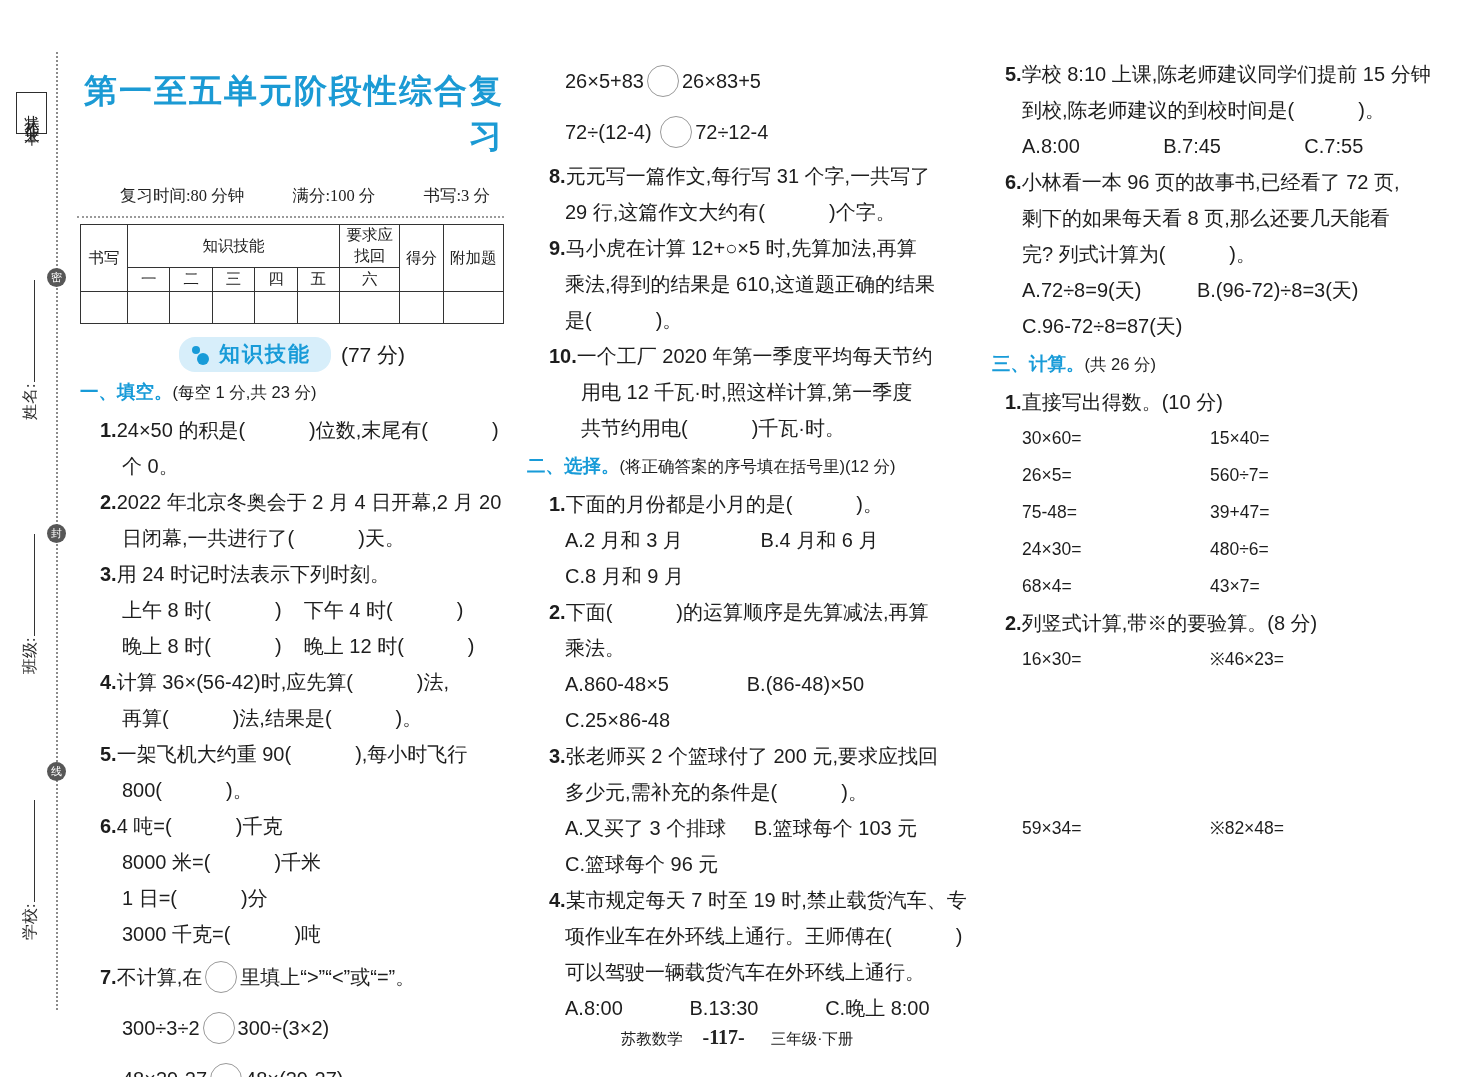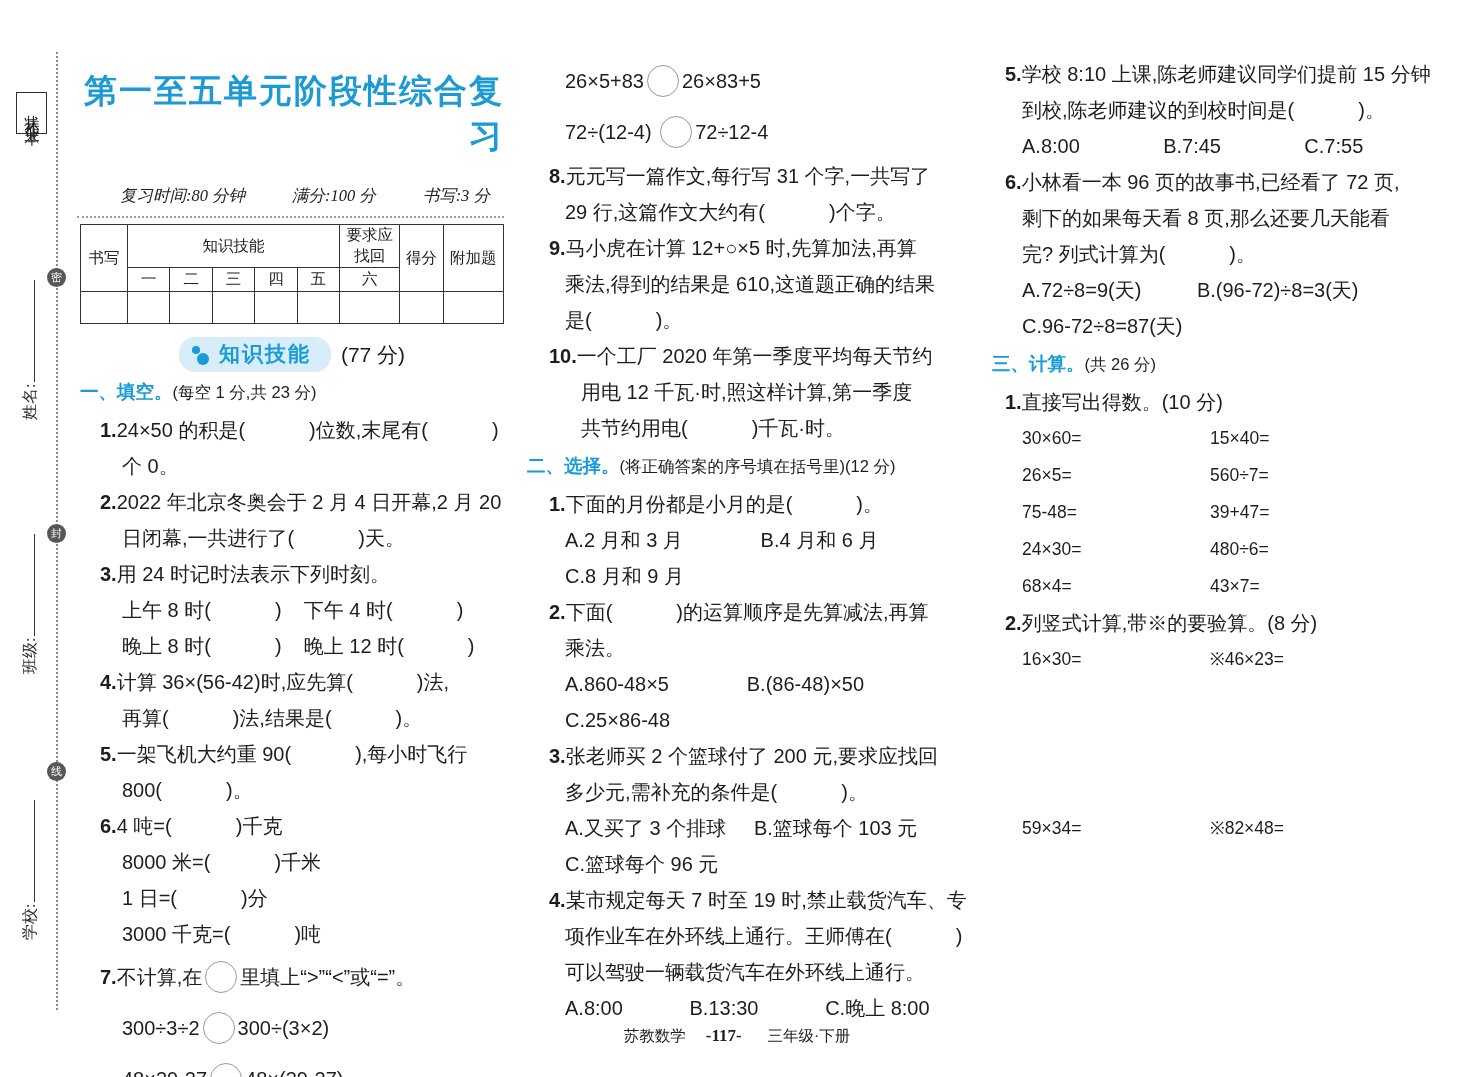--- a/index.html
+++ b/index.html
@@ -18,21 +18,21 @@
   .f0{top:420px}.f1{top:674px}.f2{top:940px}
   .blankline{display:inline-block;width:102px;border-bottom:1.5px solid #333;height:13px;margin-left:2px;}
   
   .col{position:absolute;top:56px;}
   .c-left{left:80px;width:424px;}
   .c-mid{left:527px;width:454px;}
   .c-right{left:992px;width:464px;}
   
   .title{margin-top:13px;text-align:right;font-size:33px;font-weight:bold;color:#1b9ad4;
          letter-spacing:2px;font-family:"Liberation Serif",serif;}
-  .meta{display:flex;justify-content:space-between;margin:26px 14px 0 40px;font-style:italic;
+  .meta{display:flex;justify-content:space-between;margin:26px 14px 0 40px;
         font-family:"Liberation Serif",serif;font-size:16.5px;color:#222;}
   .dothr{border:0;border-top:2px dotted #9a9a9a;margin:9px 0 0 -3px;}
   table.score{border-collapse:collapse;width:100%;margin-top:6px;font-size:15.5px;text-align:center;color:#222;}
   table.score td{border:1.5px solid #333;padding:0;height:23px;}
   table.score tr.empty td{height:31px;}
   .badgerow{margin-top:13px;display:flex;align-items:center;justify-content:center;gap:10px;}
   .pill{background:#d7eefa;border-radius:16px;padding:3px 20px 4px 12px;display:flex;align-items:center;gap:9px;}
   .dots{position:relative;width:19px;height:21px;}
   .dots i{position:absolute;border-radius:50%;background:#189bd8;}
   .dots .d1{width:8px;height:8px;left:1px;top:2px;}
@@ -50,21 +50,21 @@
   .c-right .i0{padding-left:13px}.c-right .i1{padding-left:30px}
   .bk{display:inline-block;width:64px;}
   .bigcircle{display:inline-block;width:30px;height:30px;border:1.5px solid #9a9a9a;border-radius:50%;
              vertical-align:-9px;margin:0 3px;background:#fff;}
   .pair{line-height:37px;font-size:17.5px;white-space:pre-wrap;}
   .pair .pa{display:inline-block;margin-left:30px;min-width:188px;}
   .spacer{width:100%;}
   
   .footer{position:absolute;left:0;right:0;top:1026px;text-align:center;font-size:15.5px;
           font-family:"Liberation Serif",serif;color:#222;}
-  .footer .pg{font-weight:bold;font-size:17px;margin:0 10px;}
+  .footer .pg{font-weight:bold;font-size:20px;margin:0 10px;}
   .footer .bk-name{margin-right:6px;}
   .footer .grade{margin-left:12px;}
 </style>
 </head>
 <body>
 
 <div class="page">
 
   <div class="vline"></div>
   <div class="brand">状元作业本</div>

